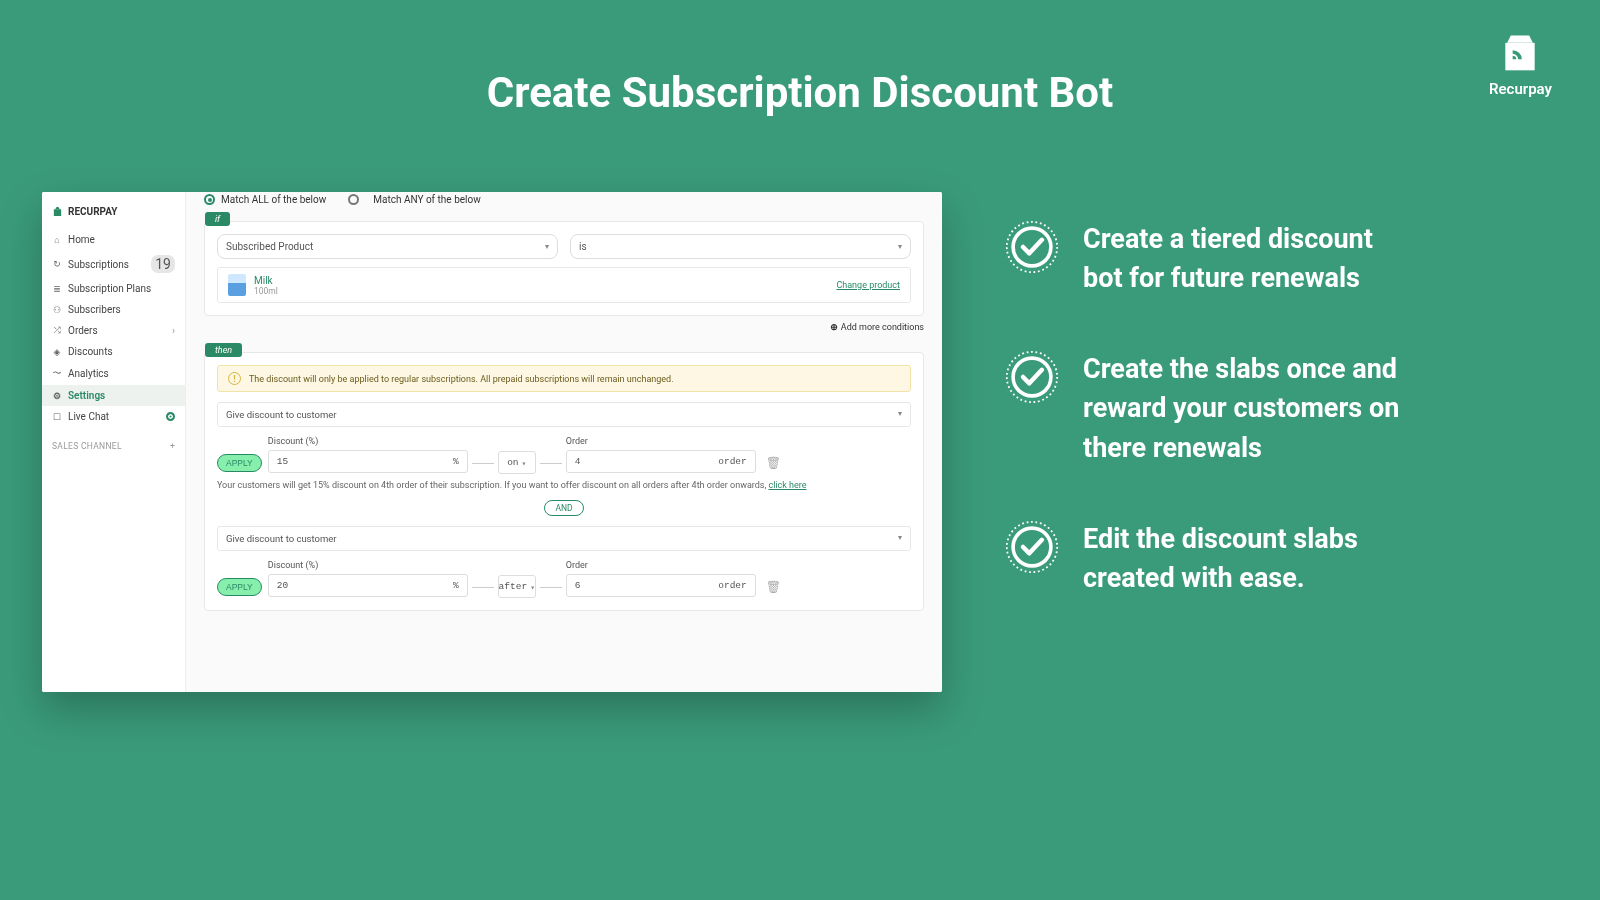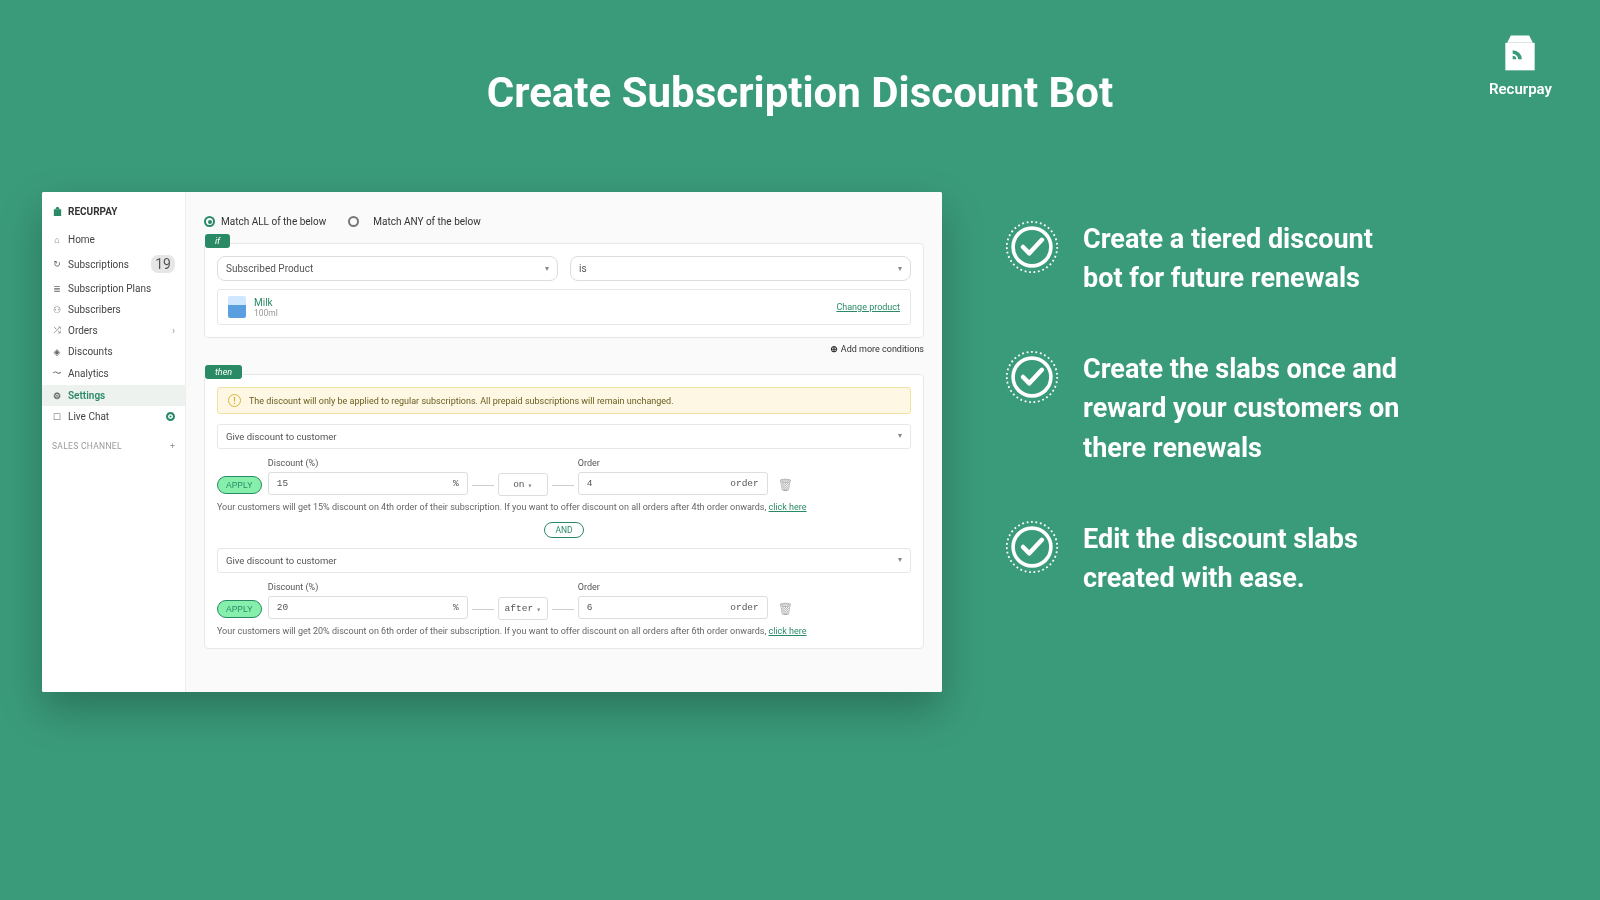--- a/index.html
+++ b/index.html
@@ -17,21 +17,21 @@
 .sidebar .brand-row { display: flex; align-items: center; gap: 5px; padding: 6px 10px 12px; font-size: 10px; font-weight: 700; color: #333; }
 .sidebar .brand-row svg { width: 11px; height: 11px; }
 .nav-item { display: flex; align-items: center; gap: 6px; padding: 5px 10px; cursor: pointer; color: #444; }
 .nav-item .nav-icon { width: 10px; display: inline-flex; justify-content: center; color: #666; font-size: 9px; }
 .nav-item.active { background: #eef2ef; color: #2a8a66; font-weight: 600; }
 .nav-item .spacer { flex: 1; }
 .nav-badge { background: #e6e6e6; color: #555; font-size: 14px; padding: 1px 4px; border-radius: 7px; }
 .nav-radio { width: 9px; height: 9px; border-radius: 50%; border: 2px solid #2a8a66; background: #2a8a66; box-shadow: inset 0 0 0 1.5px #fff; }
 .sales-channel { padding: 14px 10px 4px; font-size: 8.5px; color: #999; display: flex; justify-content: space-between; letter-spacing: .3px; }
 
-.main { flex: 1; background: #fafafa; padding: 24px 18px 18px; overflow: hidden; font-size: 10px; color: #444; }
+.main { flex: 1; background: #fafafa; padding: 2px 18px 18px; overflow: hidden; font-size: 10px; color: #444; }
 
 .match-row { display: flex; align-items: center; gap: 22px; font-size: 10px; color: #333; margin-bottom: 12px; }
 .radio { width: 11px; height: 11px; border-radius: 50%; border: 2px solid #2a8a66; display: inline-block; position: relative; }
 .radio.on::after { content: ""; position: absolute; inset: 1.5px; background: #2a8a66; border-radius: 50%; }
 .radio.off { border-color: #777; }
 
 .block { background: #fff; border: 1px solid #e7e7e7; border-radius: 4px; padding: 12px; position: relative; }
 
 .tag { position: absolute; top: -10px; left: 0; background: #2a8a66; color: #fff; font-size: 9px; padding: 2px 10px; border-radius: 3px; font-style: italic; }
 
@@ -52,21 +52,21 @@
 .notice-icon { width: 13px; height: 13px; border: 1.5px solid #d7b63c; border-radius: 50%; display: inline-flex; align-items: center; justify-content: center; font-size: 9px; color: #d7b63c; font-weight: 700; }
 
 .discount-block .select-full { border: 1px solid #e7e7e7; border-radius: 3px; padding: 6px 8px; font-size: 9.5px; color: #555; display: flex; justify-content: space-between; margin-bottom: 8px; }
 
 .apply-row { display: flex; align-items: center; gap: 0; }
 .apply-row .label-top { font-size: 9px; color: #555; margin-bottom: 4px; }
 .apply-row .col { display: flex; flex-direction: column; }
 .apply-btn { border: 1px solid #2a8a66; color: #2a8a66; background: #86efac; border-radius: 14px; font-size: 8.5px; padding: 3px 8px; margin-right: 6px; margin-top: 16px; }
 .input-box { border: 1px solid #ddd; border-radius: 3px; padding: 5px 8px; font-size: 9.5px; color: #555; background: #fff; display: flex; align-items: flex-end; font-family: Liberation Mono, monospace; }
 .input-box.num { width: 200px; justify-content: space-between; }
-.input-box.small { width: 50px; justify-content: center; }
+.input-box.small { width: 38px; justify-content: center; }
 .input-box.ord { width: 190px; justify-content: space-between; }
 .dash { width: 22px; height: 1px; background: #ccc; margin: 0 4px; margin-top: 18px; }
 .trash { color: #aaa; margin-left: 10px; margin-top: 16px; font-size: 12px; }
 
 .helper { font-size: 9px; color: #666; margin-top: 6px; }
 .helper a { color: #2a8a66; text-decoration: underline; }
 
 .and-pill { text-align: center; margin: 10px 0; }
 .and-pill span { display: inline-block; border: 1px solid #2a8a66; color: #2a8a66; font-size: 8.5px; padding: 2px 10px; border-radius: 10px; background: #fff; }
 
@@ -253,21 +253,20 @@
       <span class="dash"></span>
       <div class="col">
         <div class="label-top">Order</div>
         <div class="input-box ord">
                   <span>6</span>
                   <span>order</span>
                 </div>
       </div>
       <span class="trash">🗑</span>
     </div>
-    <div class="helper">Your customers will get 20% discount on 6th order of their subscription. If you want to offer discount on all orders after 6th order onwards, <a>click here</a></div>
   </div>
         </div>
     </div>
   </main>
 </div>
 
 <div class="features">
   <div id="features-list">
       <div class="feature">
         <div class="feature-icon check-badge"><svg viewBox="0 0 60 60">

